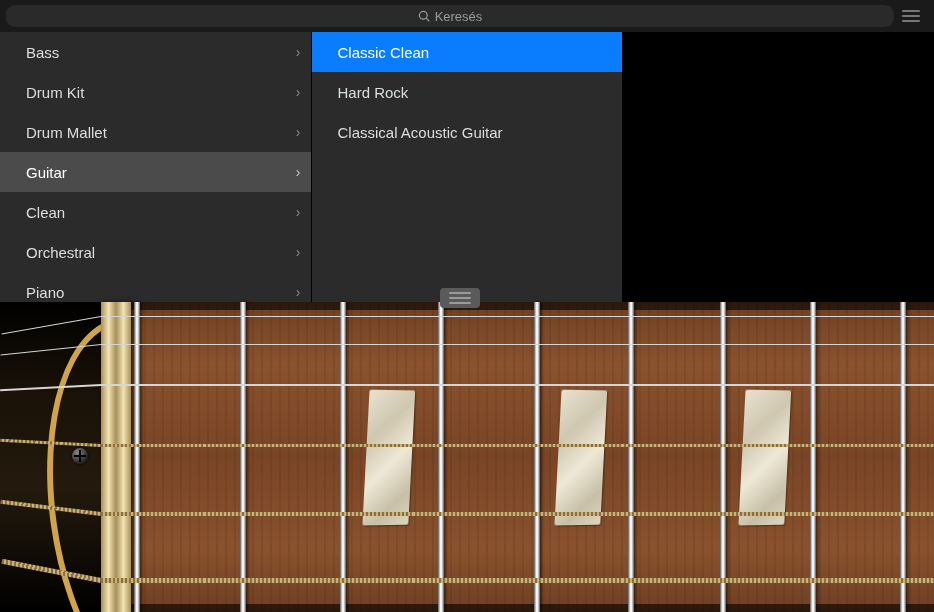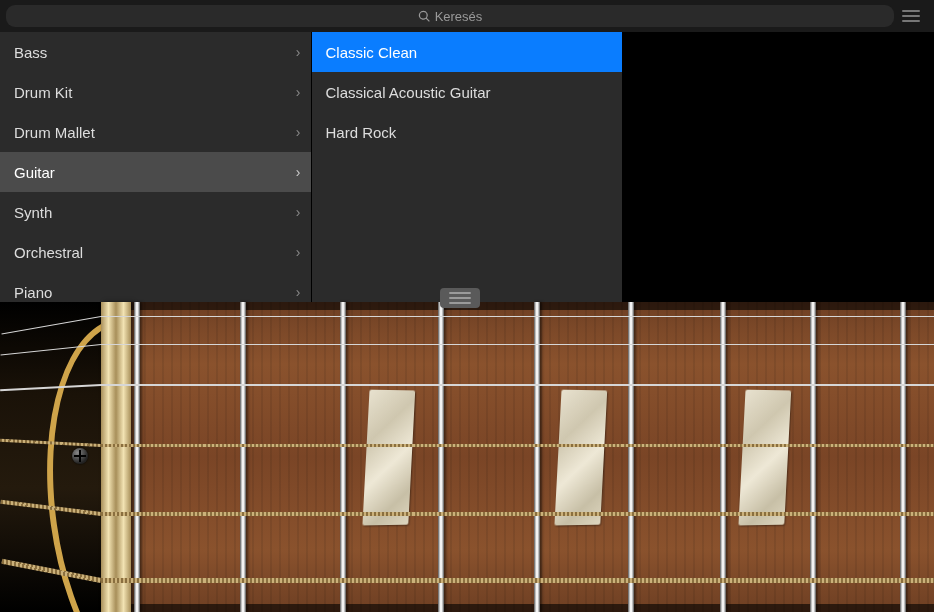--- a/index.html
+++ b/index.html
@@ -10,21 +10,21 @@
   .search-wrap svg{width:13px;height:13px;margin-right:4px;fill:#9a9a9a;}
   .menu-icon{width:34px;display:flex;align-items:center;justify-content:center;}
   .menu-icon span{display:block;width:18px;height:2px;background:#777;border-radius:1px;position:relative;}
   .menu-icon span::before,.menu-icon span::after{content:"";position:absolute;left:0;width:18px;height:2px;background:#777;border-radius:1px;}
   .menu-icon span::before{top:-5px;} .menu-icon span::after{top:5px;}
 
   
   .browser{position:absolute;top:32px;left:0;width:622px;height:270px;display:flex;background:#2b2b2b;overflow:hidden;}
   .col{width:311px;overflow:hidden;}
   .col.left{border-right:1px solid #000;}
-  .row{display:flex;align-items:center;height:40px;padding:0 14px;color:#ddd;font-size:15px;position:relative;}
+  .row{display:flex;align-items:center;height:40px;padding:0 26px;color:#ddd;font-size:15px;position:relative;}
   .row.active1{background:#4b4b4b;color:#fff;}
   .row.active2{background:#0a7dff;color:#fff;align-items:center;}
   .chev{position:absolute;right:10px;color:#888;font-size:14px;}
   .row.active1 .chev{color:#ccc;}
   
   
   .drag-handle{position:absolute;left:440px;top:288px;width:40px;height:20px;background:#5a5a5a;border-radius:4px;display:flex;flex-direction:column;justify-content:center;align-items:center;gap:3px;z-index:30;}
   .drag-handle div{width:22px;height:2px;background:#9a9a9a;border-radius:1px;}
 
   
@@ -92,41 +92,41 @@
       </div>
       <div class="row">
         <span>Drum Mallet</span>
         <span class="chev">›</span>
       </div>
       <div class="row active1">
         <span>Guitar</span>
         <span class="chev">›</span>
       </div>
       <div class="row">
-        <span>Synth</span>
+        <span>Clean</span>
         <span class="chev">›</span>
       </div>
       <div class="row">
         <span>Orchestral</span>
         <span class="chev">›</span>
       </div>
       <div class="row">
         <span>Piano</span>
         <span class="chev">›</span>
       </div>
     </div>
   <div class="col" id="preset-col">
       <div class="row active2">
         <span>Classic Clean</span>
       </div>
       <div class="row">
-        <span>Classical Acoustic Guitar</span>
+        <span>Hard Rock</span>
       </div>
       <div class="row">
-        <span>Hard Rock</span>
+        <span>Classical Acoustic Guitar</span>
       </div>
     </div>
 </div>
 
 <div class="drag-handle">
     <div></div>
     <div></div>
     <div></div>
   </div>
 

